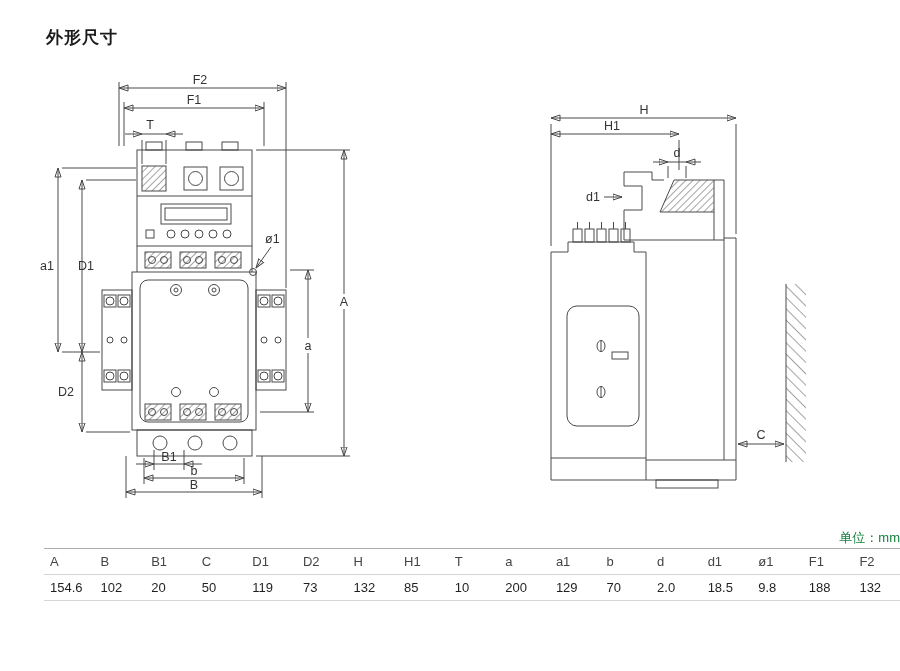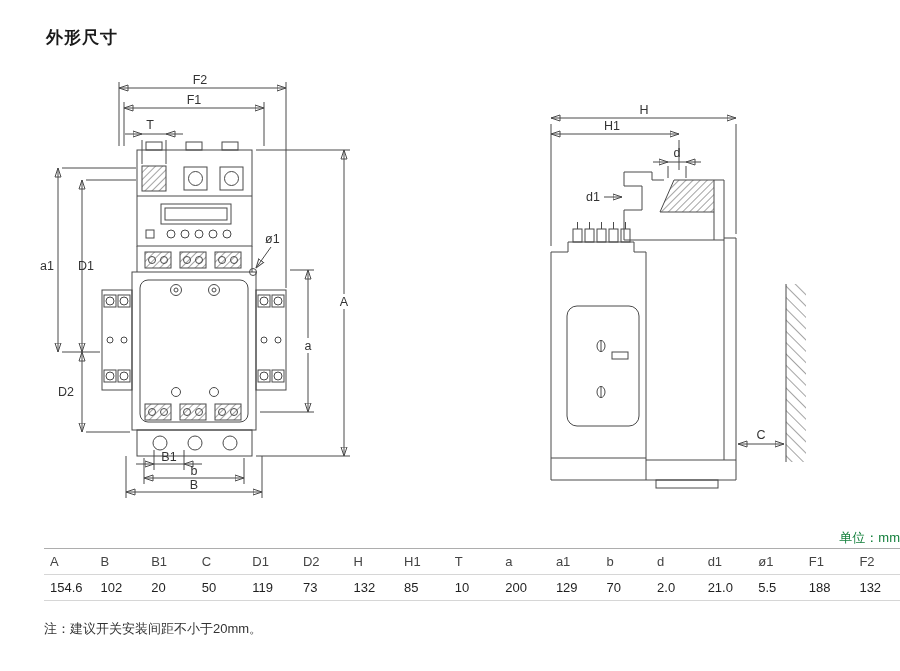--- a/index.html
+++ b/index.html
@@ -324,22 +324,21 @@
       <div class="cell">50</div>
       <div class="cell">119</div>
       <div class="cell">73</div>
       <div class="cell">132</div>
       <div class="cell">85</div>
       <div class="cell">10</div>
       <div class="cell">200</div>
       <div class="cell">129</div>
       <div class="cell">70</div>
       <div class="cell">2.0</div>
-      <div class="cell">21.0</div>
-      <div class="cell">5.5</div>
+      <div class="cell">18.5</div>
+      <div class="cell">9.8</div>
       <div class="cell">188</div>
       <div class="cell">132</div>
     </div>
   </div>
 
-  <div class="note">注：建议开关安装间距不小于20mm。</div>
 
 </div>
 
 </body></html>

